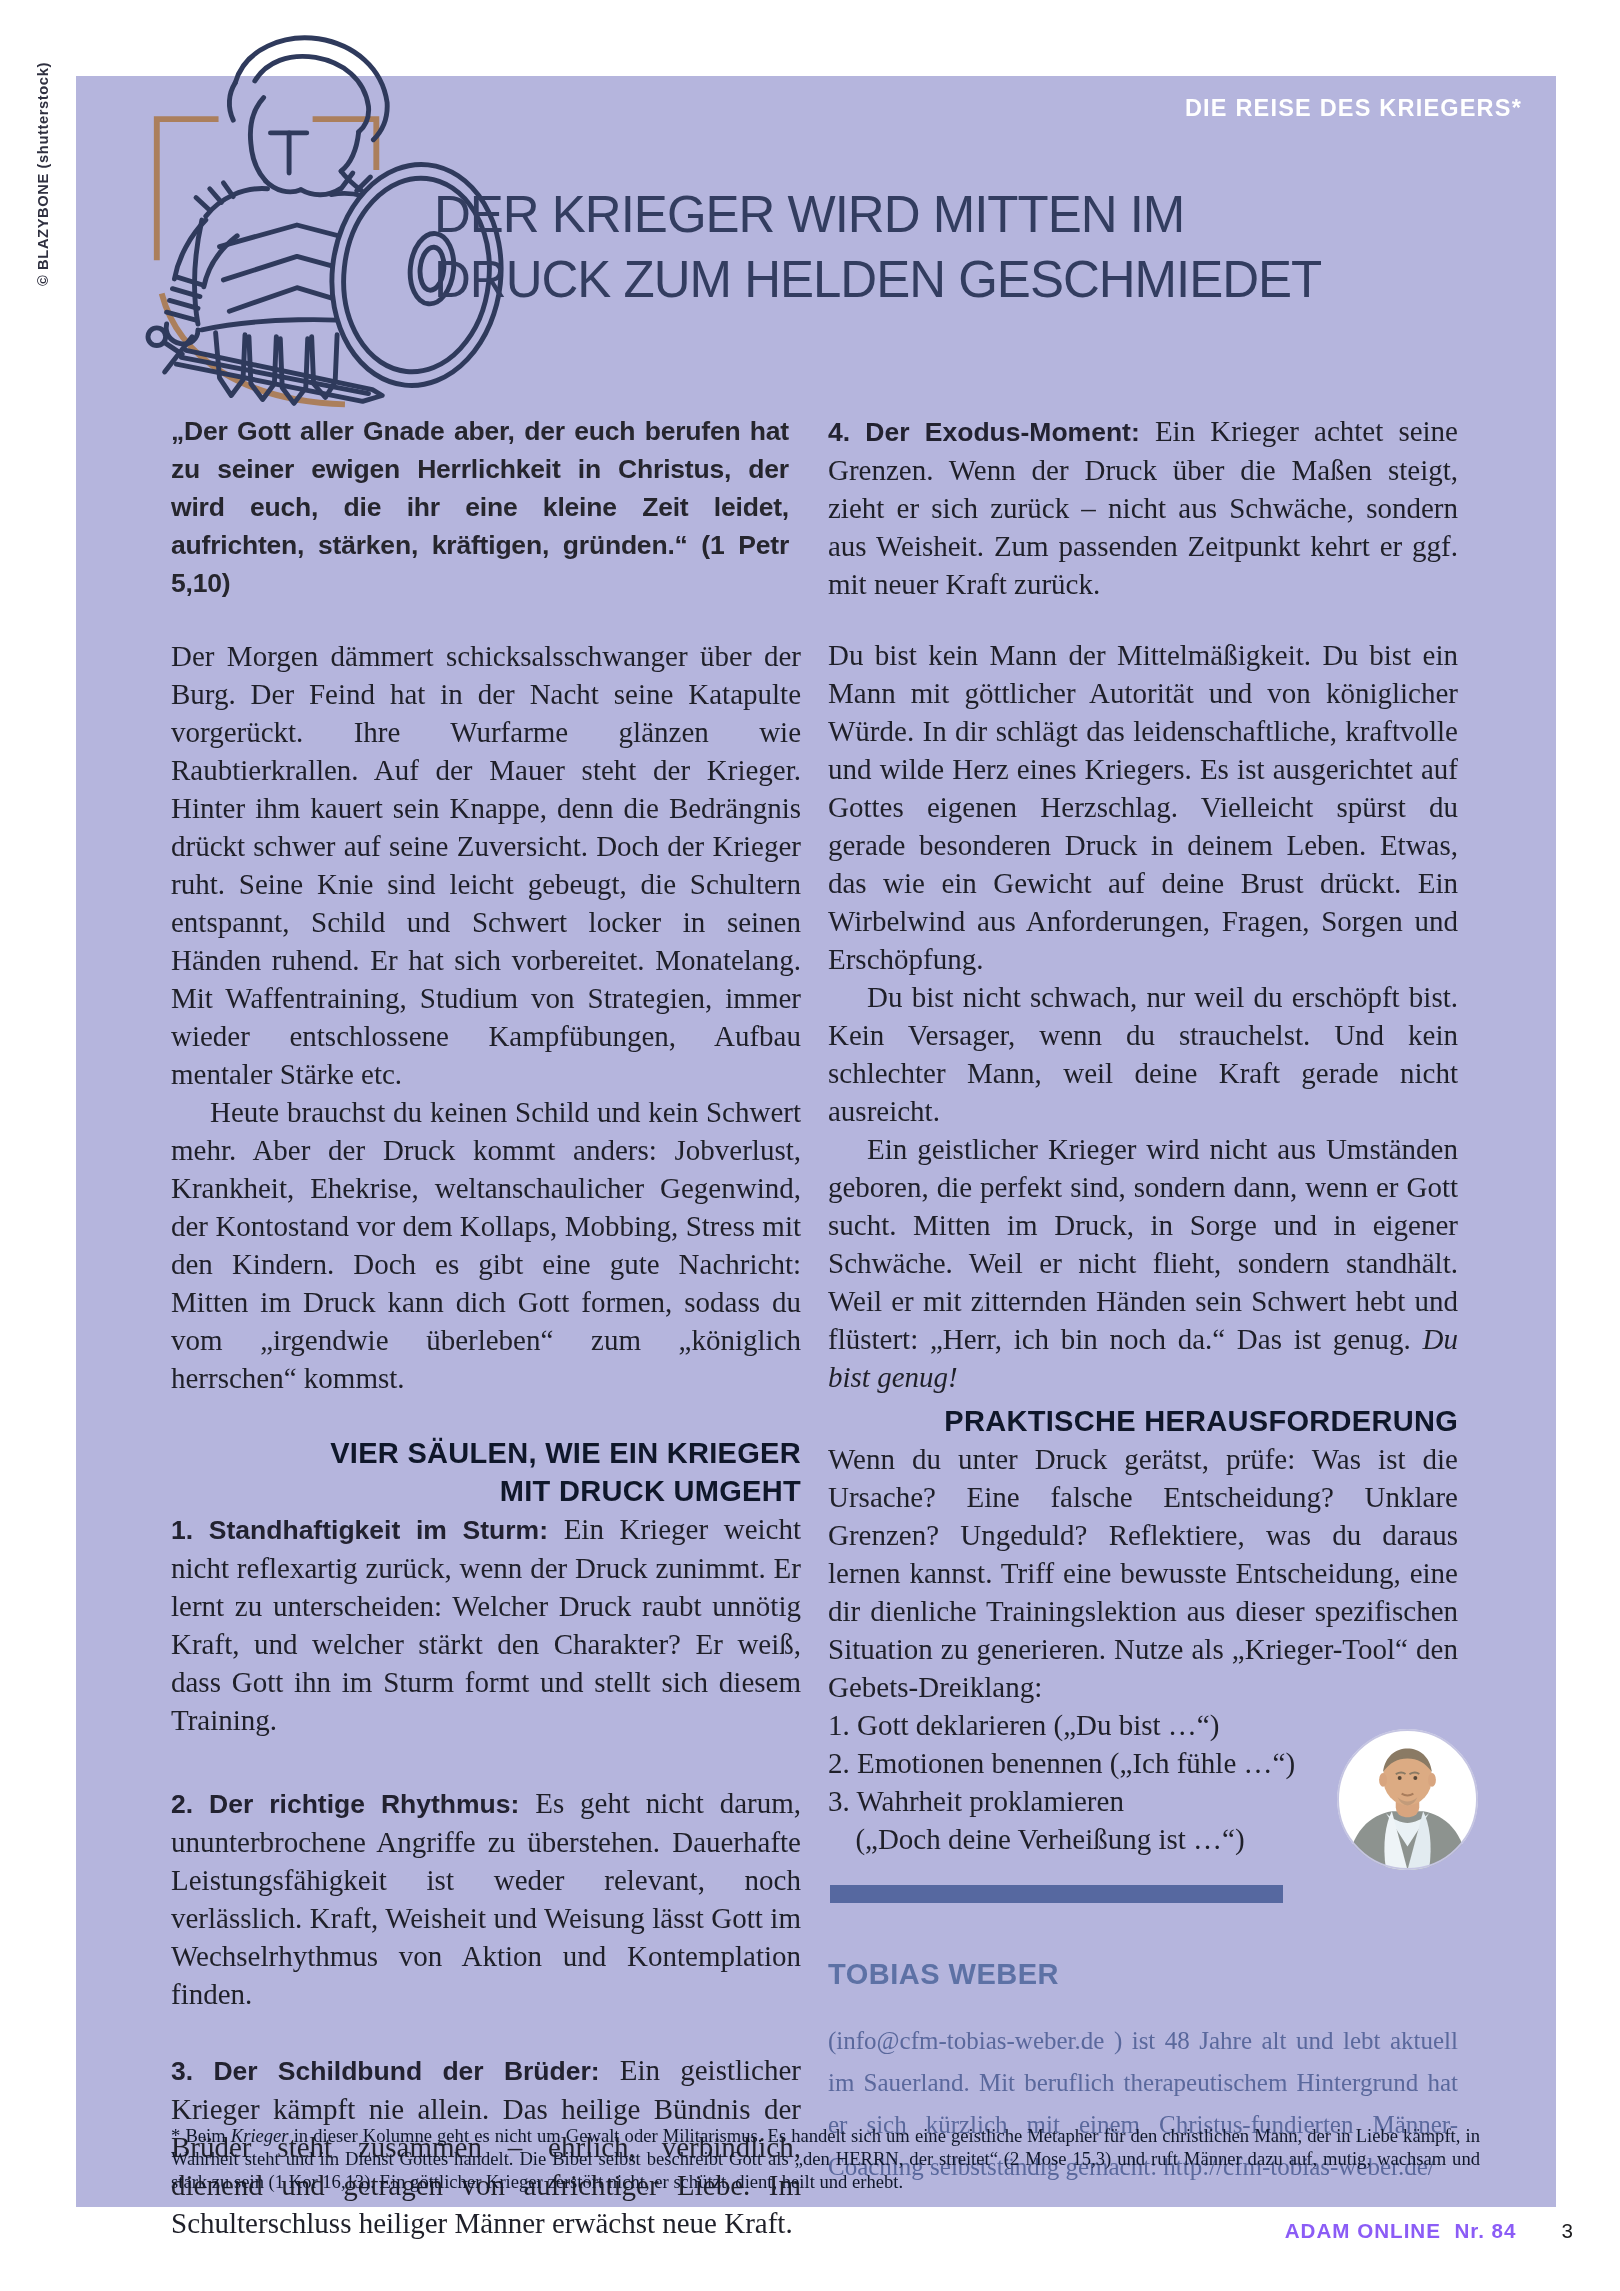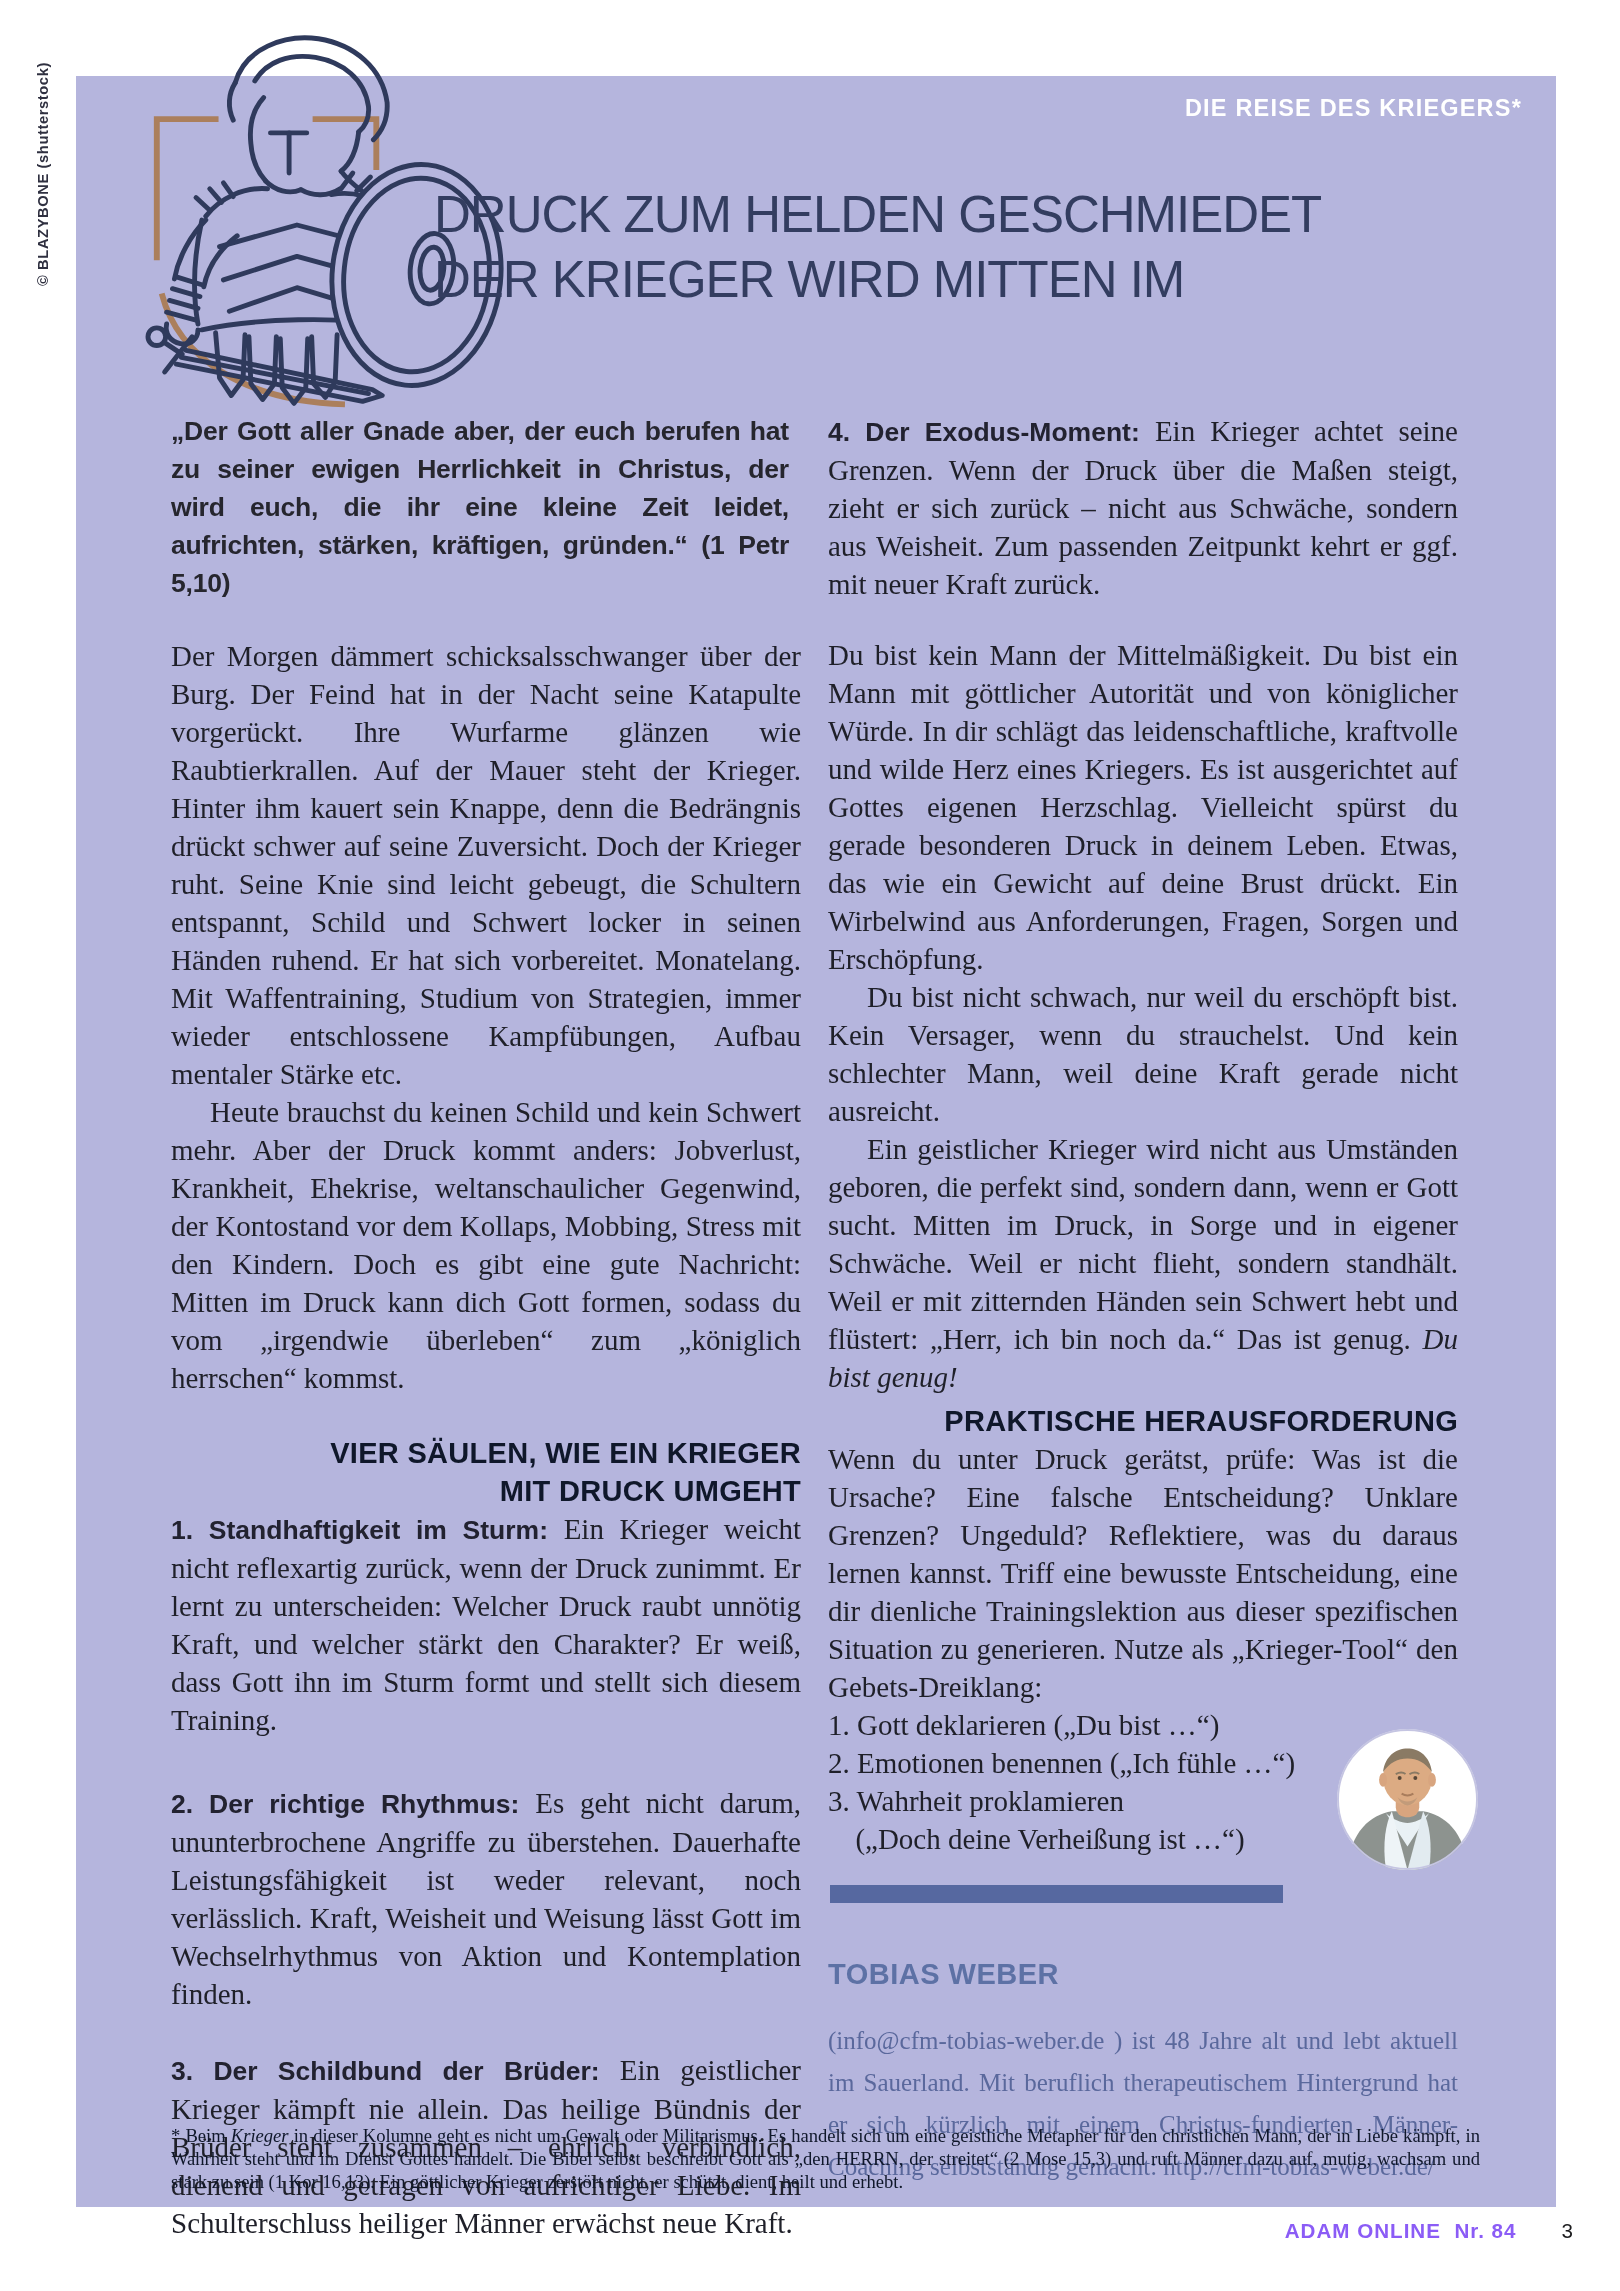--- a/index.html
+++ b/index.html
@@ -124,22 +124,22 @@
           <ellipse cx="350" cy="243" rx="22" ry="36"></ellipse>
           <ellipse cx="350" cy="243" rx="12" ry="22"></ellipse>
         </g>
       </g>
     </svg>
   </div>
 
   <div class="kicker">DIE REISE DES KRIEGERS*</div>
 
   <div class="title">
+    <div>DER KRIEGER WIRD MITTEN IM</div>
     <div>DRUCK ZUM HELDEN GESCHMIEDET</div>
-    <div>DER KRIEGER WIRD MITTEN IM</div>
   </div>
 
   <div class="col col-left">
     <p class="quote">„Der Gott aller Gnade aber, der euch berufen hat zu seiner ewigen Herrlichkeit in Christus, der wird euch, die ihr eine kleine Zeit leidet, aufrichten, stärken, kräftigen, gründen.“ (1 Petr 5,10)</p>
     <p class="body">Der Morgen dämmert schicksalsschwanger über der Burg. Der Feind hat in der Nacht seine Katapulte vorgerückt. Ihre Wurfarme glänzen wie Raubtierkrallen. Auf der Mauer steht der Krieger. Hinter ihm kauert sein Knappe, denn die Bedrängnis drückt schwer auf seine Zuversicht. Doch der Krieger ruht. Seine Knie sind leicht gebeugt, die Schultern entspannt, Schild und Schwert locker in seinen Händen ruhend. Er hat sich vorbereitet. Monatelang. Mit Waffentraining, Studium von Strategien, immer wieder entschlossene Kampfübungen, Aufbau mentaler Stärke etc.</p>
     <p class="body indent">Heute brauchst du keinen Schild und kein Schwert mehr. Aber der Druck kommt anders: Jobverlust, Krankheit, Ehekrise, weltanschaulicher Gegenwind, der Kontostand vor dem Kollaps, Mobbing, Stress mit den Kindern. Doch es gibt eine gute Nachricht: Mitten im Druck kann dich Gott formen, sodass du vom „irgendwie überleben“ zum „königlich herrschen“ kommst.</p>
     <p class="colhead h1space">
       <span>VIER SÄULEN, WIE EIN KRIEGER</span><br>
       <span>MIT DRUCK UMGEHT</span>
     </p>

